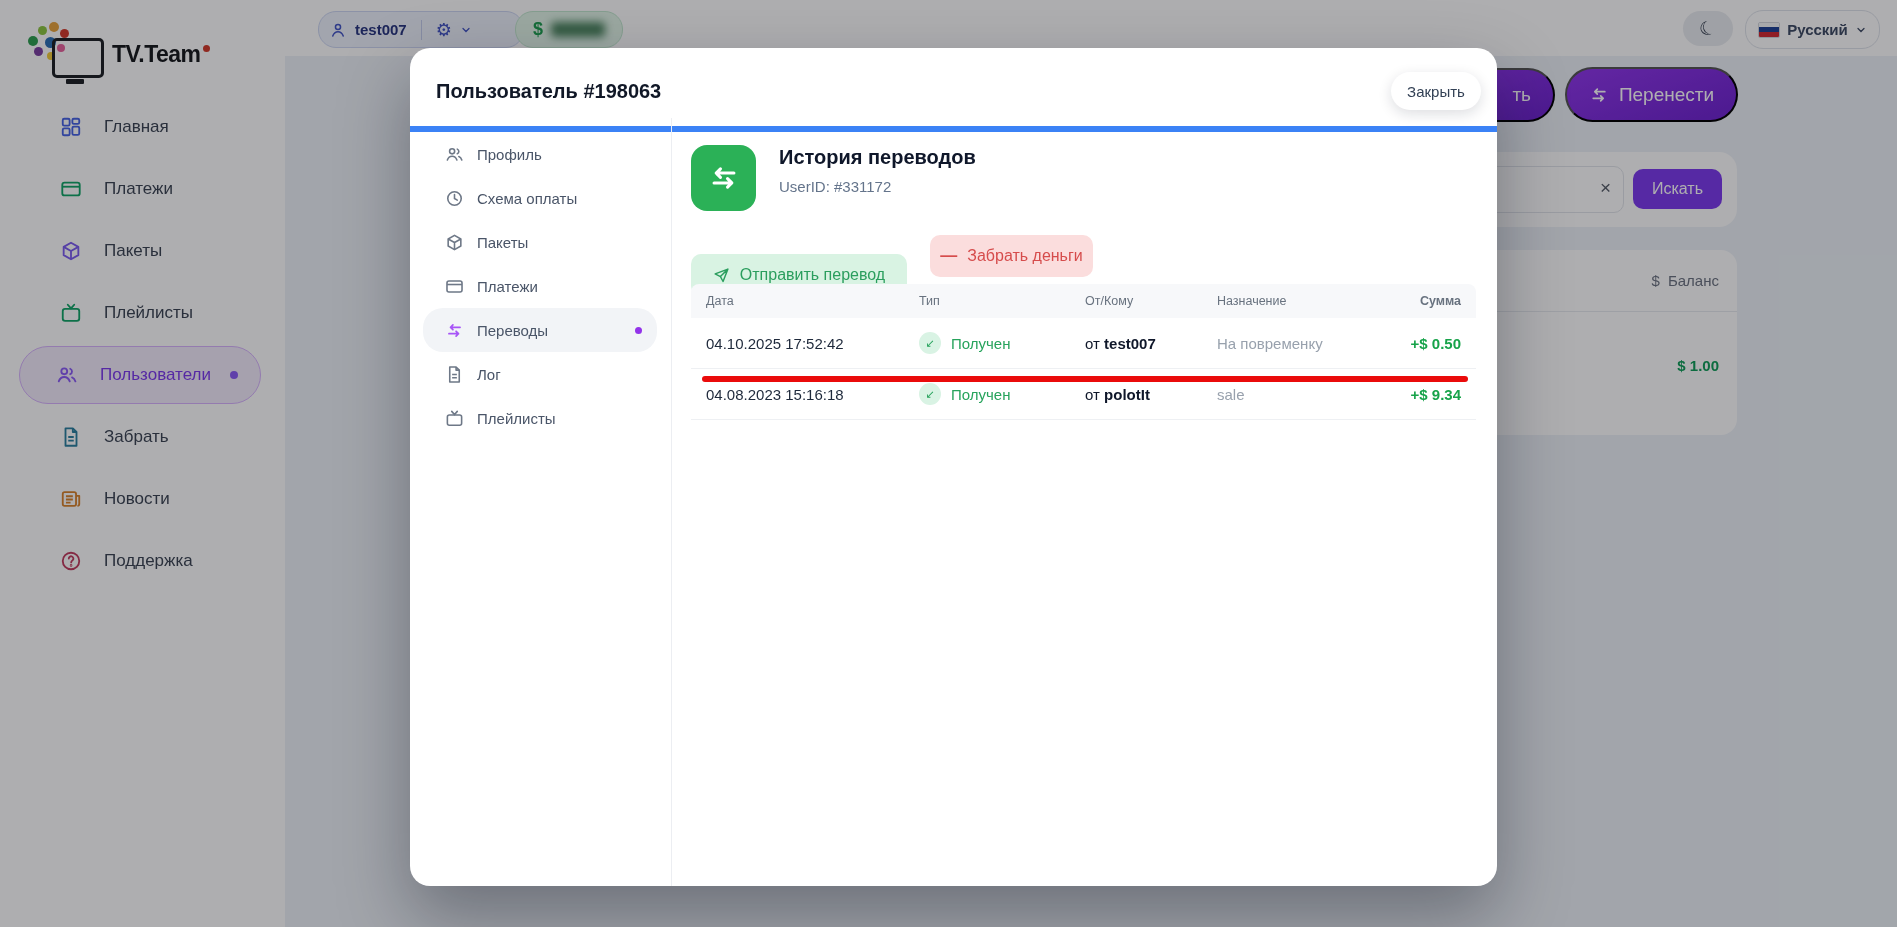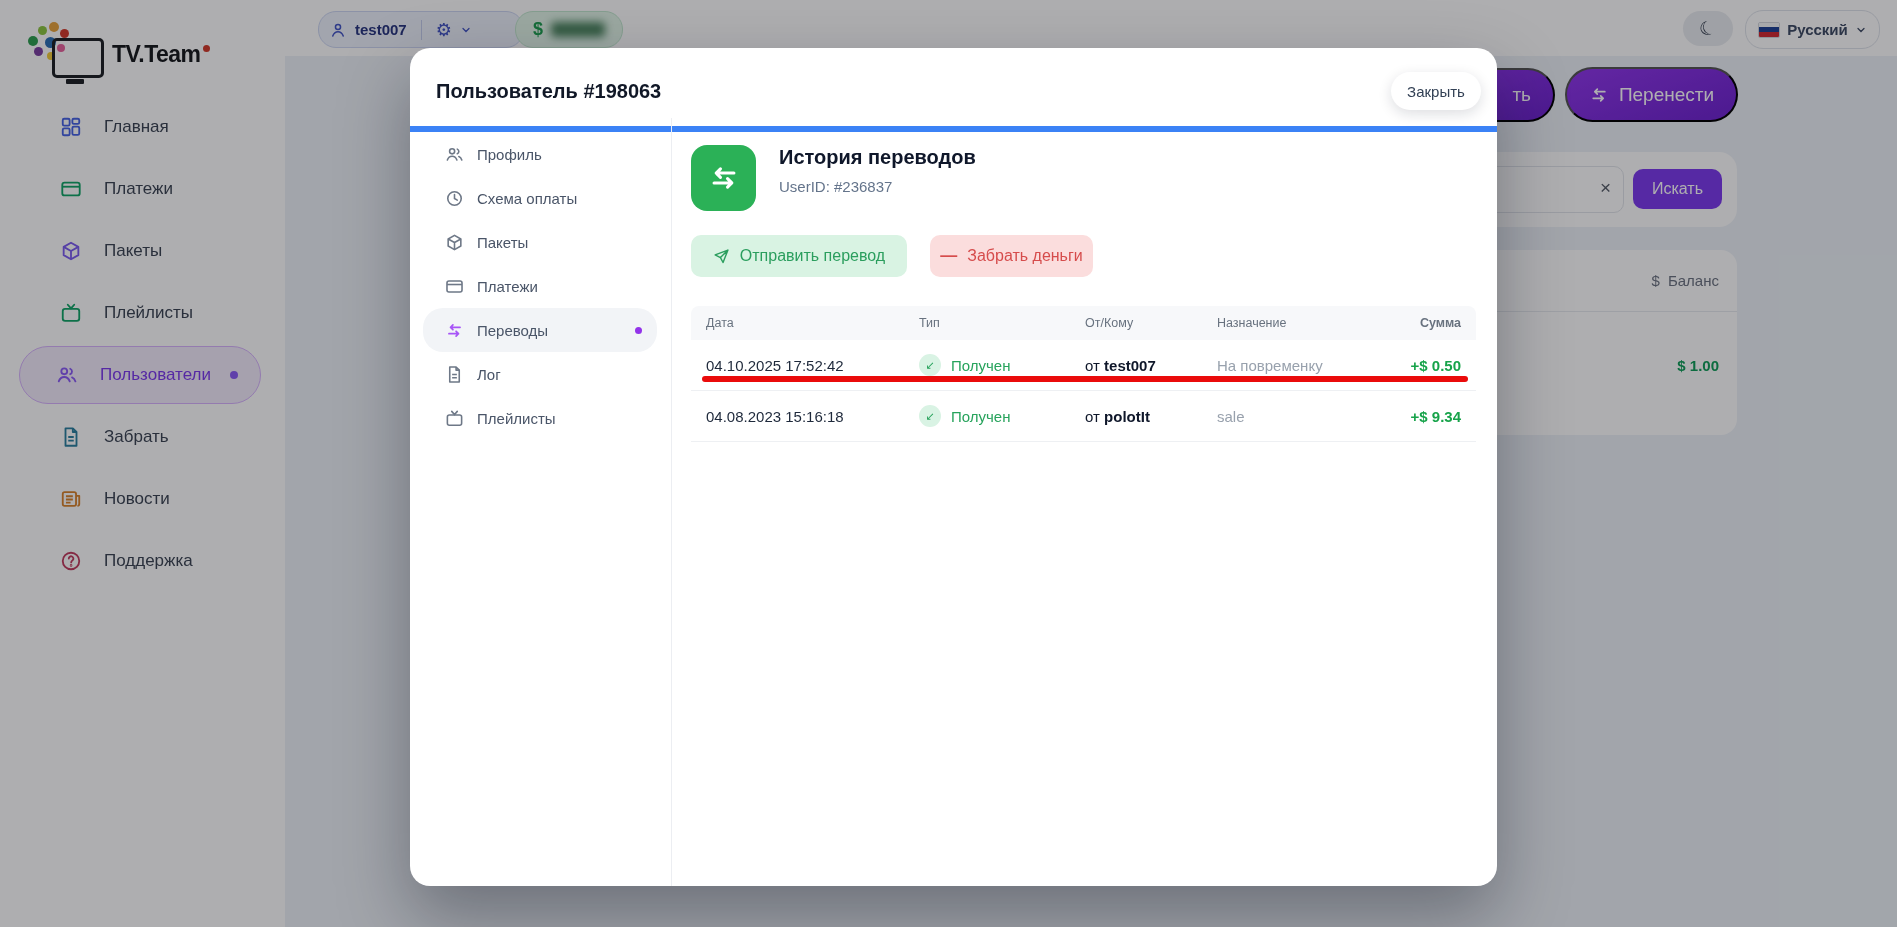--- a/index.html
+++ b/index.html
@@ -83,25 +83,25 @@
   .m-nav-item.active{background:#f2f4f7;border-radius:20px;margin:0 14px 0 13px;padding-left:22px;}
   .m-nav-item.active .ic{color:#a855f7;}
   .m-dot{position:absolute;right:15px;top:50%;margin-top:-3.5px;width:7px;height:7px;border-radius:50%;background:#9333ea;}
 
   .tile{left:281px;top:97px;width:65px;height:66px;border-radius:16px;background:#2bb157;display:flex;align-items:center;justify-content:center;}
   .c-title{left:369px;top:98px;font-size:20px;font-weight:700;color:#0f172a;}
   .c-sub{left:369px;top:130px;font-size:15px;color:#64748b;}
 
   .act-btn{position:absolute;top:187px;height:42px;border:none;border-radius:10px;font-size:16px;font-family:inherit;
     display:flex;align-items:center;justify-content:center;gap:10px;}
-  .act-send{left:281px;width:216px;background:#d9f3e3;color:#2b9e5e;}
+  .act-send{left:281px;width:216px;background:#d9f3e3;color:#2b9e5e;margin-top:19px;}
   .act-withdraw{left:520px;width:163px;background:#fbdddd;color:#d64c4c;}
   .minus{font-weight:700;font-size:17px;}
 
-  .t-wrap{position:absolute;left:281px;top:258px;width:785px;}
+  .t-wrap{position:absolute;left:281px;top:236px;width:785px;}
   .t-head{display:grid;grid-template-columns:213px 166px 132px 154px 1fr;align-items:center;height:34px;background:#f7f8fa;border-radius:8px 8px 0 0;
     color:#68727f;font-size:12.5px;}
   .t-row{display:grid;grid-template-columns:213px 166px 132px 154px 1fr;align-items:center;height:50px;border-bottom:1px solid #eef0f3;font-size:15px;}
   .t-cell{padding-left:15px;}
   .t-amount{text-align:right;padding-right:15px;font-weight:700;}
   .t-date{color:#1e293b;}
   .type{display:flex;align-items:center;gap:10px;padding-left:15px;}
   .type .bubble{width:22px;height:22px;border-radius:50%;display:flex;align-items:center;justify-content:center;font-size:11px;}
   .in .bubble{background:#d9f3e4;color:#27a35c;}
   .out .bubble{background:#fbdede;color:#d64c4c;}
@@ -364,21 +364,21 @@
     </div>
   </div>
 
   <div class="abs tile">
     <svg viewBox="0 0 24 24" width="34" height="34" fill="none" stroke="#fff" stroke-width="2.2" stroke-linecap="round" stroke-linejoin="round">
         <path d="M19 8.5H6.5M9.5 5.5l-3 3 3 3"></path>
         <path d="M5 15.5h12.5M14.5 12.5l3 3-3 3"></path>
       </svg>
   </div>
   <div class="abs c-title">История переводов</div>
-  <div class="abs c-sub">UserID: #236837</div>
+  <div class="abs c-sub">UserID: #331172</div>
 
   <button class="act-btn act-send">
     <span>
       <svg viewBox="0 0 24 24" width="17" height="17" fill="none" stroke="#2b9e5e" stroke-width="2" stroke-linecap="round" stroke-linejoin="round">
           <path d="M21 3L10.5 13.5M21 3l-6.8 17.5-3.7-7L3 9.8z"></path>
         </svg>
     </span>
     <span>Отправить перевод</span>
   </button>
   <button class="act-btn act-withdraw">

